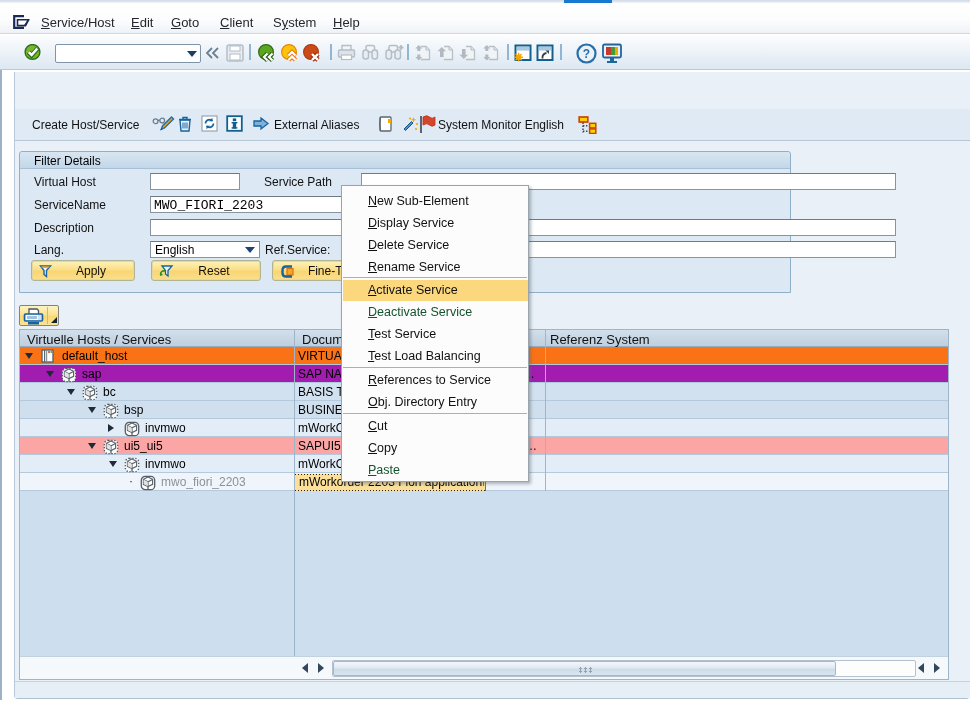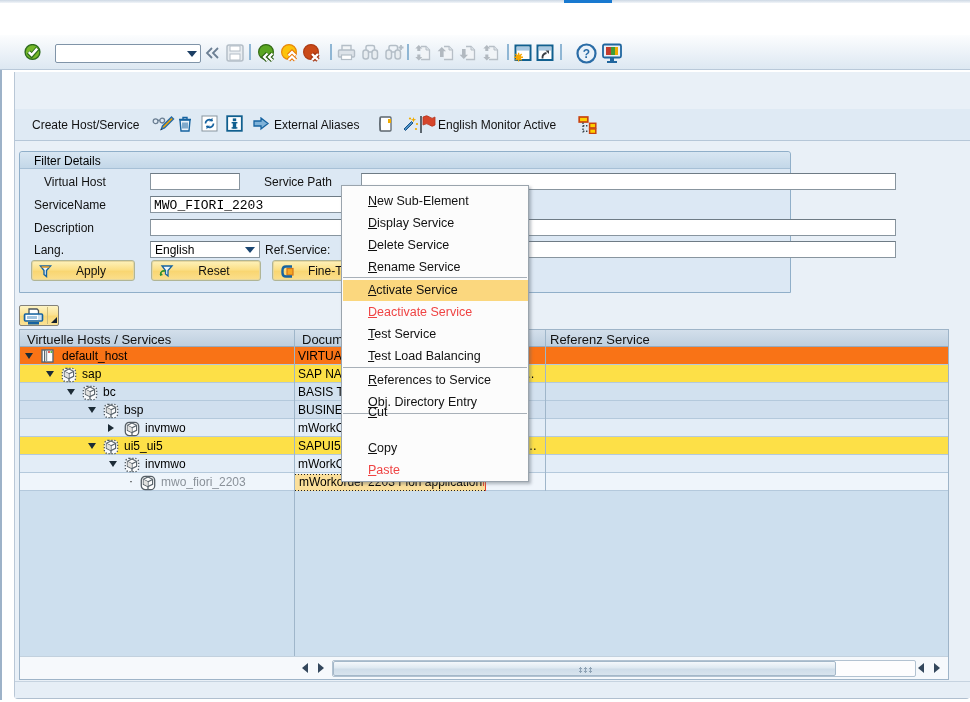--- a/index.html
+++ b/index.html
@@ -85,21 +85,21 @@
   background-image:radial-gradient(circle at 1.5px 1.5px,#8fa3b5 1px,transparent 1.2px); background-size:5px 3px; }
 
 
 #status { left:0px; top:609px; width:955px; height:17px; background:#e6eef6; border-top:1px solid #c6d3e0; }
 
 
 #cmenu { left:341px; top:185px; width:188px; height:297px; background:#fcfcfc;
   border:1px solid #9aa4ad; box-shadow:2px 2px 3px rgba(90,100,110,.45); z-index:50; }
 .ci { position:absolute; left:26px; color:#111; font-size:12.5px; }
 .ci u { text-decoration:underline; }
-.ci.dis { color:#ef4444;text-align:center; }
+.ci.dis { color:#14532d;text-align:center; }
 .csep { position:absolute; left:1px; width:184px; height:1px; background:#a8b0b8; }
 #chl { position:absolute; left:1px; top:94px; width:185px; height:21px; background:#fbd77e; }
 #selcell { left:274px; top:1px; width:192px; height:17px; background:#fbdf9a;
   border-left:1px solid #e8432e; border-right:1px solid #e8432e; color:#000;
   padding:1px 0 0 4px; white-space:nowrap; overflow:hidden;
   background-image:repeating-linear-gradient(90deg,#222 0 1px,transparent 1px 3px),repeating-linear-gradient(90deg,#222 0 1px,transparent 1px 3px);
   background-size:100% 1px,100% 1px; background-position:0 0,0 16px; background-repeat:no-repeat,no-repeat; }
 #caret { display:inline-block; width:1px; height:11px; background:#e8432e; margin-left:1px; }
 </style>
 </head>
@@ -118,20 +118,33 @@
     </g>
     <g id="cubeS">
       <rect x="1.3" y="1.3" width="13.4" height="13.4" rx="4" fill="#fdfdfd" stroke="#555e66" stroke-width="1.3"></rect>
       <use href="#cubeshape"></use>
     </g>
   </defs>
 </svg>
 <div id="stage">
   <div class="abs" id="topedge"></div>
   <div class="abs" id="topblue"></div>
+  <div class="abs" id="menubar">
+    <svg class="abs" style="left:13px;top:12px" width="18" height="14" viewBox="0 0 18 14">
+        <path d="M11 1.2 H1.2 V12.8 H11" fill="none" stroke="#1b2a55" stroke-width="2.2"></path>
+        <path d="M4.5 4.8 H15.5 L12.5 10.6 H4.5 z" fill="#fff" stroke="#1b2a55" stroke-width="1.6"></path>
+        <path d="M15.8 4.5 L11.8 10.4" stroke="#1b2a55" stroke-width="1.6"></path>
+      </svg>
+    <span class="mitem" style="left:41px"><u>S</u>ervice/Host</span>
+    <span class="mitem" style="left:131px"><u>E</u>dit</span>
+    <span class="mitem" style="left:171px"><u>G</u>oto</span>
+    <span class="mitem" style="left:220px"><u>C</u>lient</span>
+    <span class="mitem" style="left:273px">S<u>y</u>stem</span>
+    <span class="mitem" style="left:333px"><u>H</u>elp</span>
+  </div>
   <div class="abs" id="toolbar">
     <div class="abs" id="okfield">
         <span class="dd"></span>
       </div>
     <svg class="abs" style="left:24px;top:9px" width="19" height="18">
         <circle cx="8.5" cy="8" r="7.4" fill="#76b82a" stroke="#2d6b1f" stroke-width="1.4"></circle>
         <path d="M4.5 8.2 L7.6 11.4 L13.5 4.6" stroke="#2d6b1f" stroke-width="4.6" fill="none"></path>
         <path d="M4.8 8.2 L7.6 11 L13.2 4.7" stroke="#fff" stroke-width="2.5" fill="none"></path>
       </svg>
     <svg class="abs" style="left:205px;top:12px" width="16" height="12">
@@ -276,38 +289,38 @@
           <path d="M10.5 6.5 L3 14 l1.5 1.5 L12 8 z" fill="#4a90c4" stroke="#1c558a" stroke-width="1"></path>
           <path d="M12.5 2 l.7 2 l2 .7 l-2 .7 l-.7 2 l-.7-2 l-2-.7 l2-.7 z" fill="#f0ab00"></path>
           <circle cx="16" cy="9" r="1.1" fill="#f0ab00"></circle>
           <circle cx="9" cy="3.5" r="1.1" fill="#f0ab00"></circle>
           <circle cx="15" cy="14" r="1.1" fill="#f0ab00"></circle>
         </svg>
       <svg class="abs" style="left:404px;top:6px" width="20" height="19">
           <rect x="1" y="1" width="2" height="17" fill="#5c666e"></rect>
           <path d="M4 2 q4-2.5 6.5 0 q2.5 2.5 5.5 0 V10 q-3 2.5-5.5 0 q-2.5-2.5-6.5 0 z" fill="#d6452a" stroke="#b53620" stroke-width=".8"></path>
         </svg>
-      <span class="apptext" style="left:423px">English Monitor Active</span>
+      <span class="apptext" style="left:423px">System Monitor English</span>
       <svg class="abs" style="left:563px;top:7px" width="19" height="18">
           <rect x="1.2" y="1" width="8.6" height="5" fill="#fdd000" stroke="#c9440e" stroke-width="1.7"></rect>
           <rect x="11.6" y="7.3" width="6.2" height="4.6" fill="#fdd000" stroke="#c9440e" stroke-width="1.5"></rect>
           <rect x="11.6" y="12.9" width="6.2" height="4.6" fill="#fdd000" stroke="#c9440e" stroke-width="1.5"></rect>
           <g stroke="#3a4248" stroke-width="1.4" stroke-dasharray="1.4 1.6" fill="none">
             <path d="M5 6.5 V16.5"></path>
             <path d="M5 9.7 H11"></path>
             <path d="M5 15.3 H11"></path>
           </g>
         </svg>
     </div>
 
     <div class="abs" id="filter">
       <div id="filterhead">
           <span>Filter Details</span>
         </div>
-      <span class="flabel" style="left:24px; top:23px">Virtual Host</span>
+      <span class="flabel" style="left:14px; top:23px">Virtual Host</span>
       <span class="flabel" style="left:244px; top:23px">Service Path</span>
       <span class="flabel" style="left:14px; top:46px">ServiceName</span>
       <span class="flabel" style="left:14px; top:69px">Description</span>
       <span class="flabel" style="left:14px; top:91px">Lang.</span>
       <span class="flabel" style="left:245px; top:91px">Ref.Service:</span>
       <div class="finput" style="left:130px; top:21px; width:90px"></div>
       <div class="finput" style="left:341px; top:21px; width:535px"></div>
       <div class="finput" style="left:130px; top:44px; width:211px; font-family:'Liberation Mono',monospace; font-size:13px; padding:1px 0 0 3px">MWO_FIORI_2203</div>
       <div class="finput" style="left:130px; top:67px; width:746px"></div>
       <div class="finput" style="left:130px; top:89px; width:110px; padding:1px 0 0 4px">English
@@ -348,35 +361,35 @@
       <div class="div"></div>
       <svg class="abs" style="left:30px;top:10px" width="8" height="8">
           <path d="M7 1 V7 H1 z" fill="#14212e"></path>
         </svg>
     </div>
 
     <div class="abs" id="table">
       <div id="thead">
         <span class="hcell" style="left:7px">Virtuelle Hosts / Services</span>
         <span class="hcell" style="left:282px">Documentation</span>
-        <span class="hcell" style="left:530px">Referenz Service</span>
+        <span class="hcell" style="left:530px">Referenz System</span>
       </div>
       <div class="trow" style="top:17px;  background:#f97316">
         <span class="tri-d" style="left:5px"></span>
         <svg class="abs" style="left:21px;top:2px" width="15" height="14" viewBox="0 0 15 14">
             <rect x="1" y="1" width="11" height="12" fill="#fdfdfd" stroke="#5a6670" stroke-width="1.4"></rect>
             <rect x="3" y="1" width="1.2" height="12" fill="#5a6670"></rect>
             <rect x="5" y="1" width="1.2" height="12" fill="#8a949c"></rect>
             <circle cx="8" cy="3" r="1.1" fill="#e03c30"></circle>
             <circle cx="10.4" cy="3" r="1.1" fill="#4fae30"></circle>
           </svg>
         <span class="tname" style="left:42px">default_host</span>
         <span class="tdoc">VIRTUAL DEFAULT HOST</span>
       </div>
-      <div class="trow" style="top:35px;  background:#fde047">
+      <div class="trow" style="top:35px;  background:#a21caf">
         <span class="tri-d" style="left:26px"></span>
         <svg class="abs" style="left:41px;top:2px" width="16" height="16">
             <use href="#cubeO"></use>
           </svg>
         <span class="tname" style="left:62px">sap</span>
         <span class="tdoc" style="width:241px; text-overflow:ellipsis">SAP NAMESPACE; SAP IS OBLIGED NOT TO DELIVER ANY SERVICES BELOW</span>
       </div>
       <div class="trow" style="top:53px;  background:#d2e1ef">
         <span class="tri-d" style="left:47px"></span>
         <svg class="abs" style="left:62px;top:2px" width="16" height="16">
@@ -394,21 +407,21 @@
         <span class="tdoc">BUSINESS SERVER PAGES (BSP) RUNTIME</span>
       </div>
       <div class="trow" style="top:89px;  background:#e3edf7">
         <span class="tri-r" style="left:88px"></span>
         <svg class="abs" style="left:104px;top:2px" width="16" height="16">
             <use href="#cubeS"></use>
           </svg>
         <span class="tname" style="left:125px">invmwo</span>
         <span class="tdoc">mWorkOrder BSP applications</span>
       </div>
-      <div class="trow" style="top:107px; background:#fde047">
+      <div class="trow" style="top:107px; background:#fca5a5">
         <span class="tri-d" style="left:68px"></span>
         <svg class="abs" style="left:83px;top:2px" width="16" height="16">
             <use href="#cubeO"></use>
           </svg>
         <span class="tname" style="left:104px">ui5_ui5</span>
         <span class="tdoc" style="width:241px; text-overflow:ellipsis">SAPUI5 APPLICATION RUNTIME; SAP IS OBLIGED NOT TO DELIVER ANY</span>
       </div>
       <div class="trow" style="top:125px; background:#e3edf7">
         <span class="tri-d" style="left:89px"></span>
         <svg class="abs" style="left:104px;top:2px" width="16" height="16">
@@ -459,17 +472,17 @@
     <div class="csep" style="top:91px"></div>
     <div id="chl"></div>
     <span class="ci" style="top:97px"><u>A</u>ctivate Service</span>
     <span class="ci dis" style="top:119px"><u>D</u>eactivate Service</span>
     <span class="ci" style="top:141px"><u>T</u>est Service</span>
     <span class="ci" style="top:163px"><u>T</u>est Load Balancing</span>
     <div class="csep" style="top:181px"></div>
     <span class="ci" style="top:187px"><u>R</u>eferences to Service</span>
     <span class="ci" style="top:209px"><u>O</u>bj. Directory Entry</span>
     <div class="csep" style="top:227px"></div>
-    <span class="ci" style="top:219px"><u>C</u>ut</span>
+    <span class="ci" style="top:233px"><u>C</u>ut</span>
     <span class="ci" style="top:255px"><u>C</u>opy</span>
     <span class="ci dis" style="top:277px"><u>P</u>aste</span>
   </div>
 </div>
 
 </body></html>

